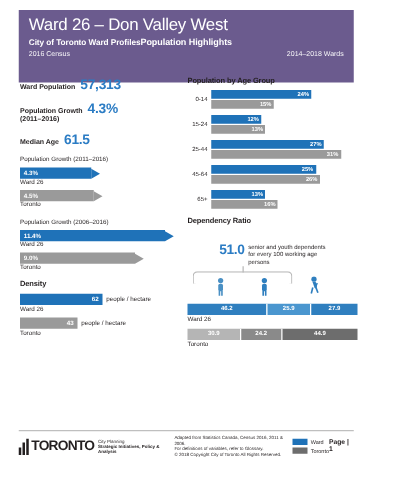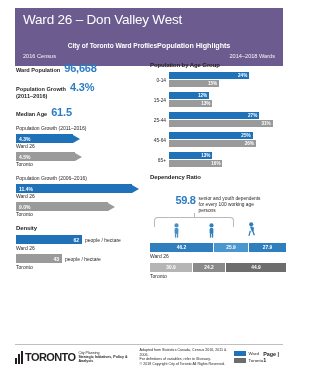--- a/index.html
+++ b/index.html
@@ -2,21 +2,21 @@
 <html><head>
 <meta charset="utf-8">
 <style>
   html,body{margin:0;padding:0;background:#ffffff;}
   body{width:298px;height:386px;font-family:"Liberation Sans",sans-serif;color:#231f20;overflow:hidden;}
   .page{position:relative;width:298px;height:386px;box-sizing:border-box;}
 
   
   .header{position:absolute;left:15px;top:8px;width:268px;height:58px;background:#6b5b8e;box-sizing:border-box;padding:4px 8px 0 8px;color:#ffffff;}
   .hdr-title{font-size:13.5px;line-height:15px;font-weight:400;letter-spacing:-.2px;white-space:nowrap;}
-  .hdr-row{display:flex;justify-content:center;align-items:baseline;margin-top:14px;}
+  .hdr-row{display:flex;justify-content:flex-start;align-items:baseline;margin-top:2px;}
   .hdr-sub-l{font-size:6.6px;font-weight:bold;letter-spacing:-.05px;}
   .hdr-sub-r{font-size:7.2px;font-weight:bold;letter-spacing:-.05px;}
   .hdr-row2{display:flex;justify-content:space-between;align-items:baseline;margin-top:3px;}
   .hdr-small{font-size:5.6px;opacity:.95;}
 
   
   .col-left{position:absolute;left:16px;top:62px;width:126px;}
   .col-right{position:absolute;left:150px;top:62px;width:136px;}
 
   .sect-title{font-size:6px;font-weight:bold;color:#231f20;margin:0 0 4px 0;letter-spacing:-.1px;}
@@ -106,21 +106,21 @@
       <div class="hdr-small">2014–2018 Wards</div>
     </div>
   </div>
 
   <div class="col-left">
 
     <div class="kv">
       <div class="kv-label">
         <span>Ward Population</span>
       </div>
-      <div class="kv-val">96,668</div>
+      <div class="kv-val">57,313</div>
     </div>
 
     <div class="kv">
       <div class="kv-label">
         <span>Population Growth</span>
         <span>(2011–2016)</span>
       </div>
       <div class="kv-val">4.3%</div>
     </div>
 
@@ -244,21 +244,21 @@
             <div class="age-bar tor" style="width: 45.7143%;">
               <span class="age-val">16%</span>
             </div>
           </div>
         </div>
       </div>
 
     <div class="sect-title" style="margin-top:6px">Dependency Ratio</div>
     <div class="dep-wrap">
       <div class="dep-inner">
-        <span class="dep-num">59.8</span>
+        <span class="dep-num">51.0</span>
         <span class="dep-txt">senior and youth dependents for every 100 working age persons</span>
       </div>
     </div>
 
     <div class="seg-icons">
       <div class="brace"></div>
       <div class="fig" style="left:20px">
         <svg width="11" height="15" viewBox="0 0 11 15">
           <circle cx="5.5" cy="2.4" r="2.1" fill="#4a90c4"></circle>
           <rect x="3.6" y="5" width="3.8" height="6" rx="1.4" fill="#4a90c4"></rect>

